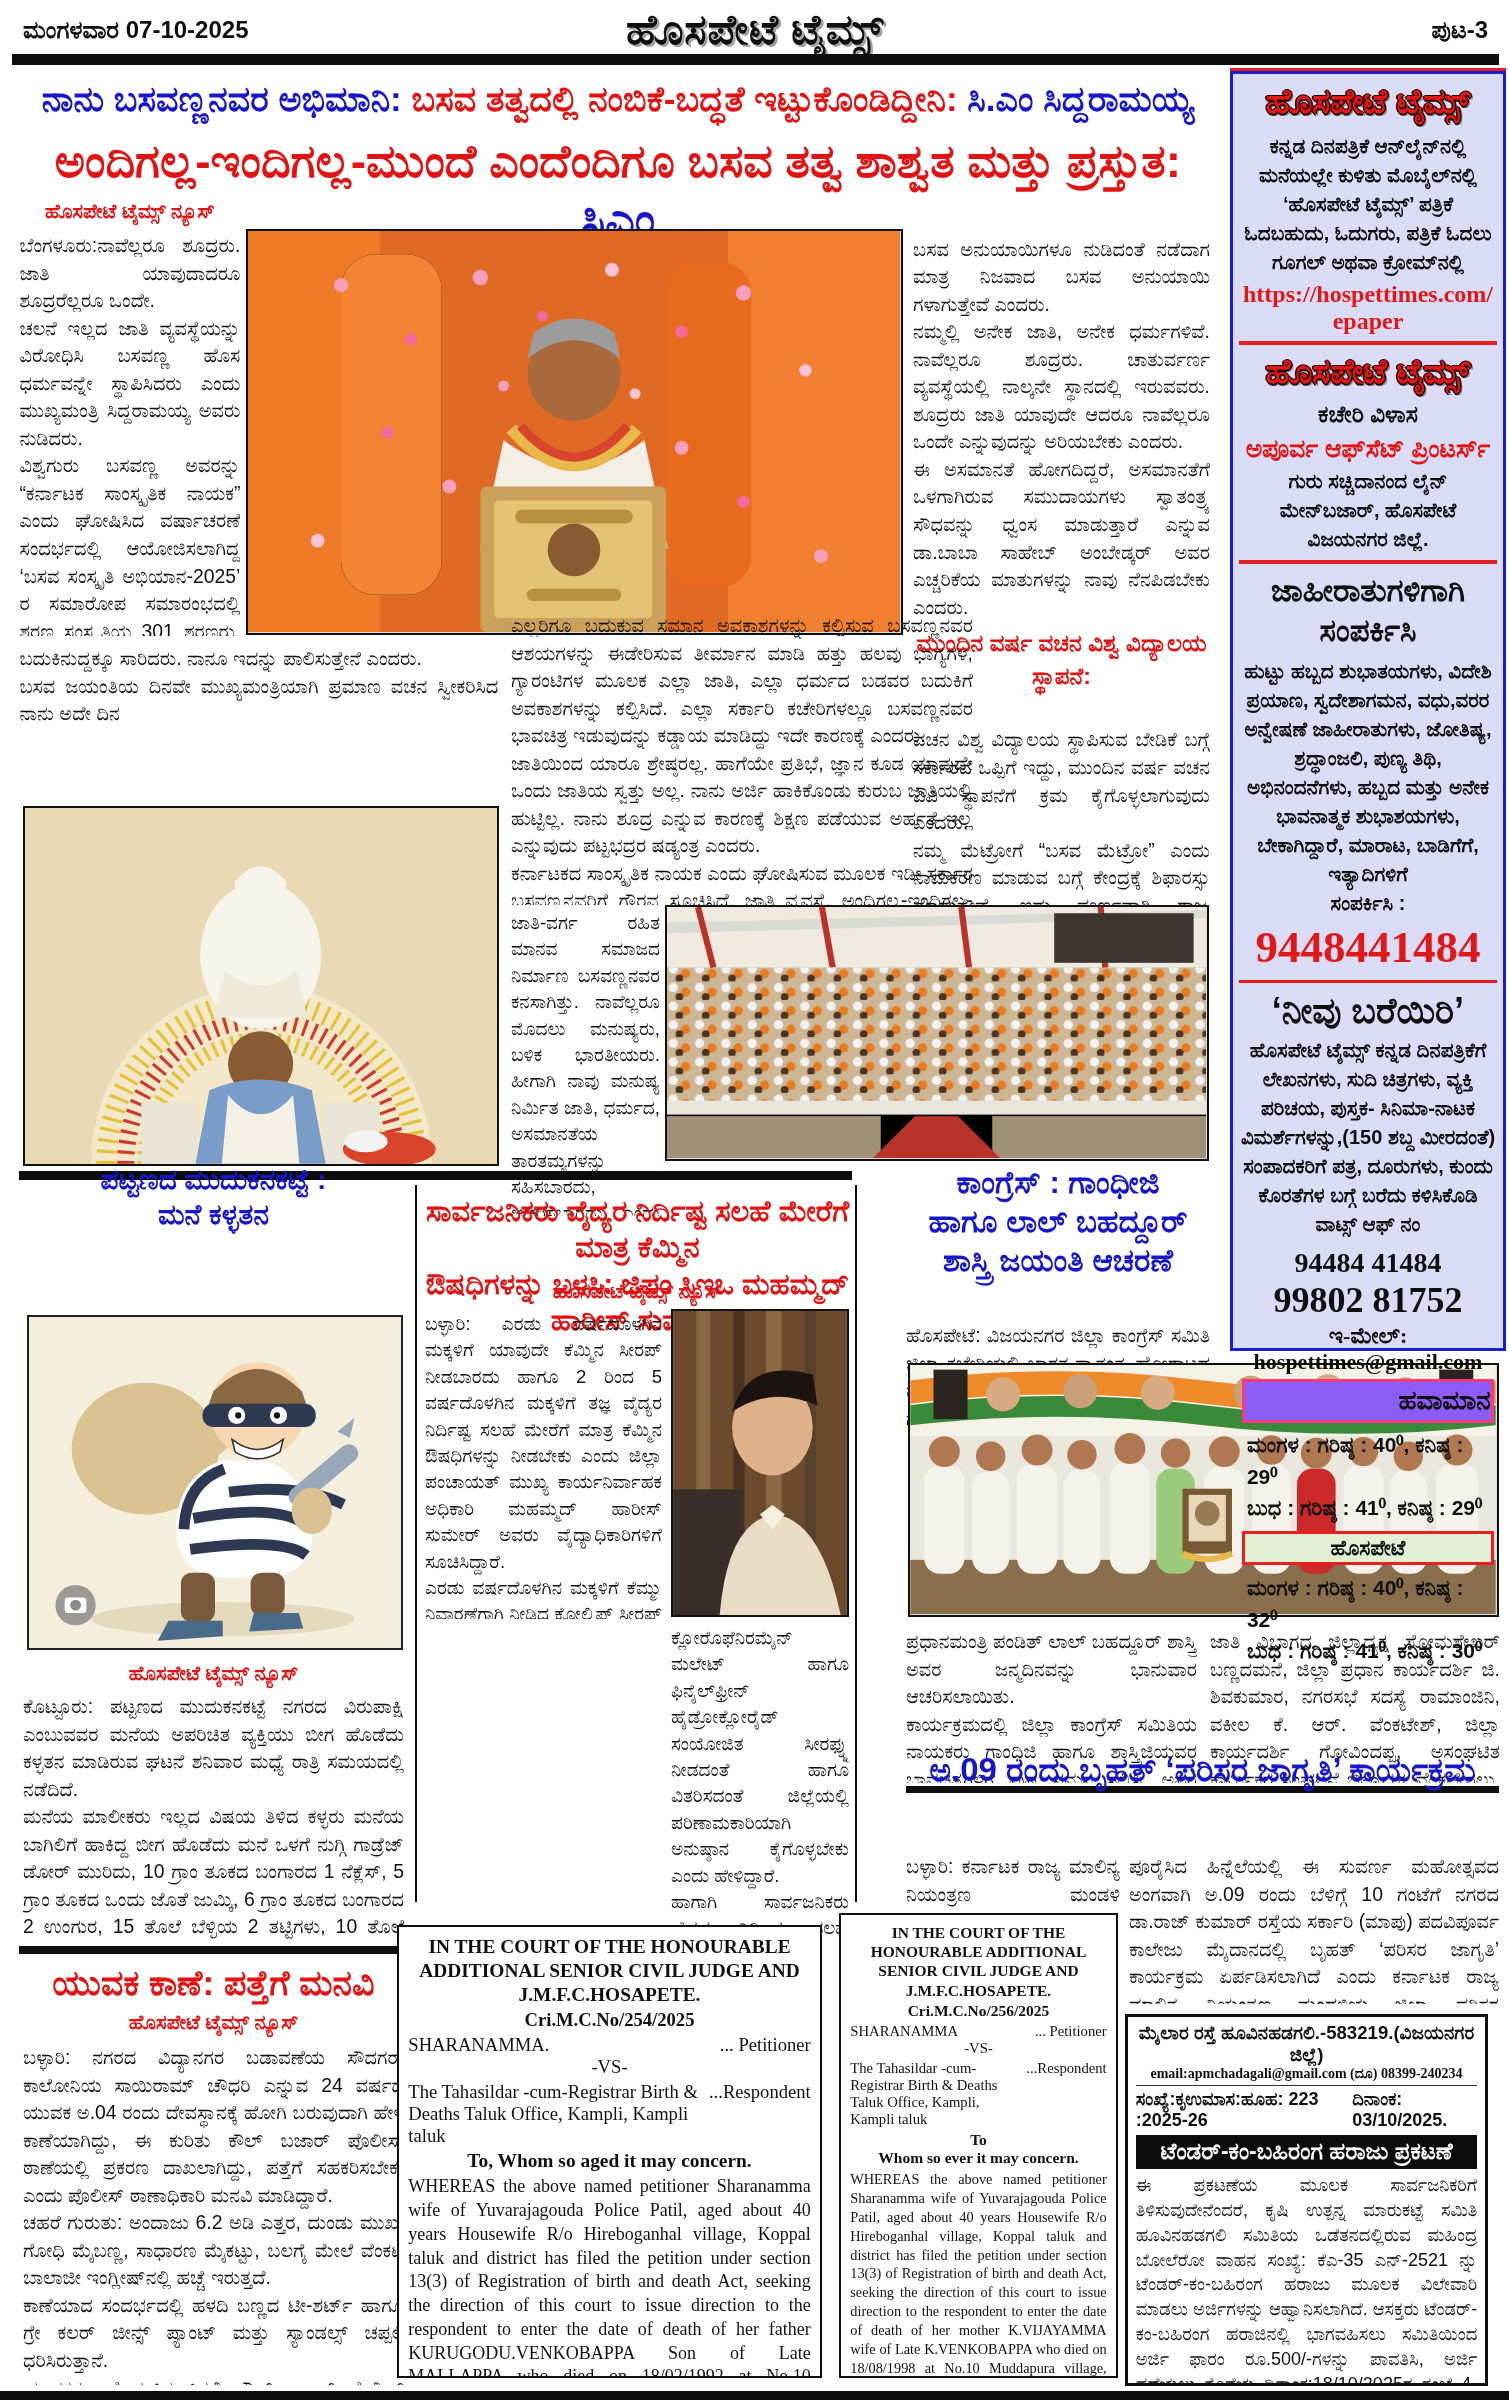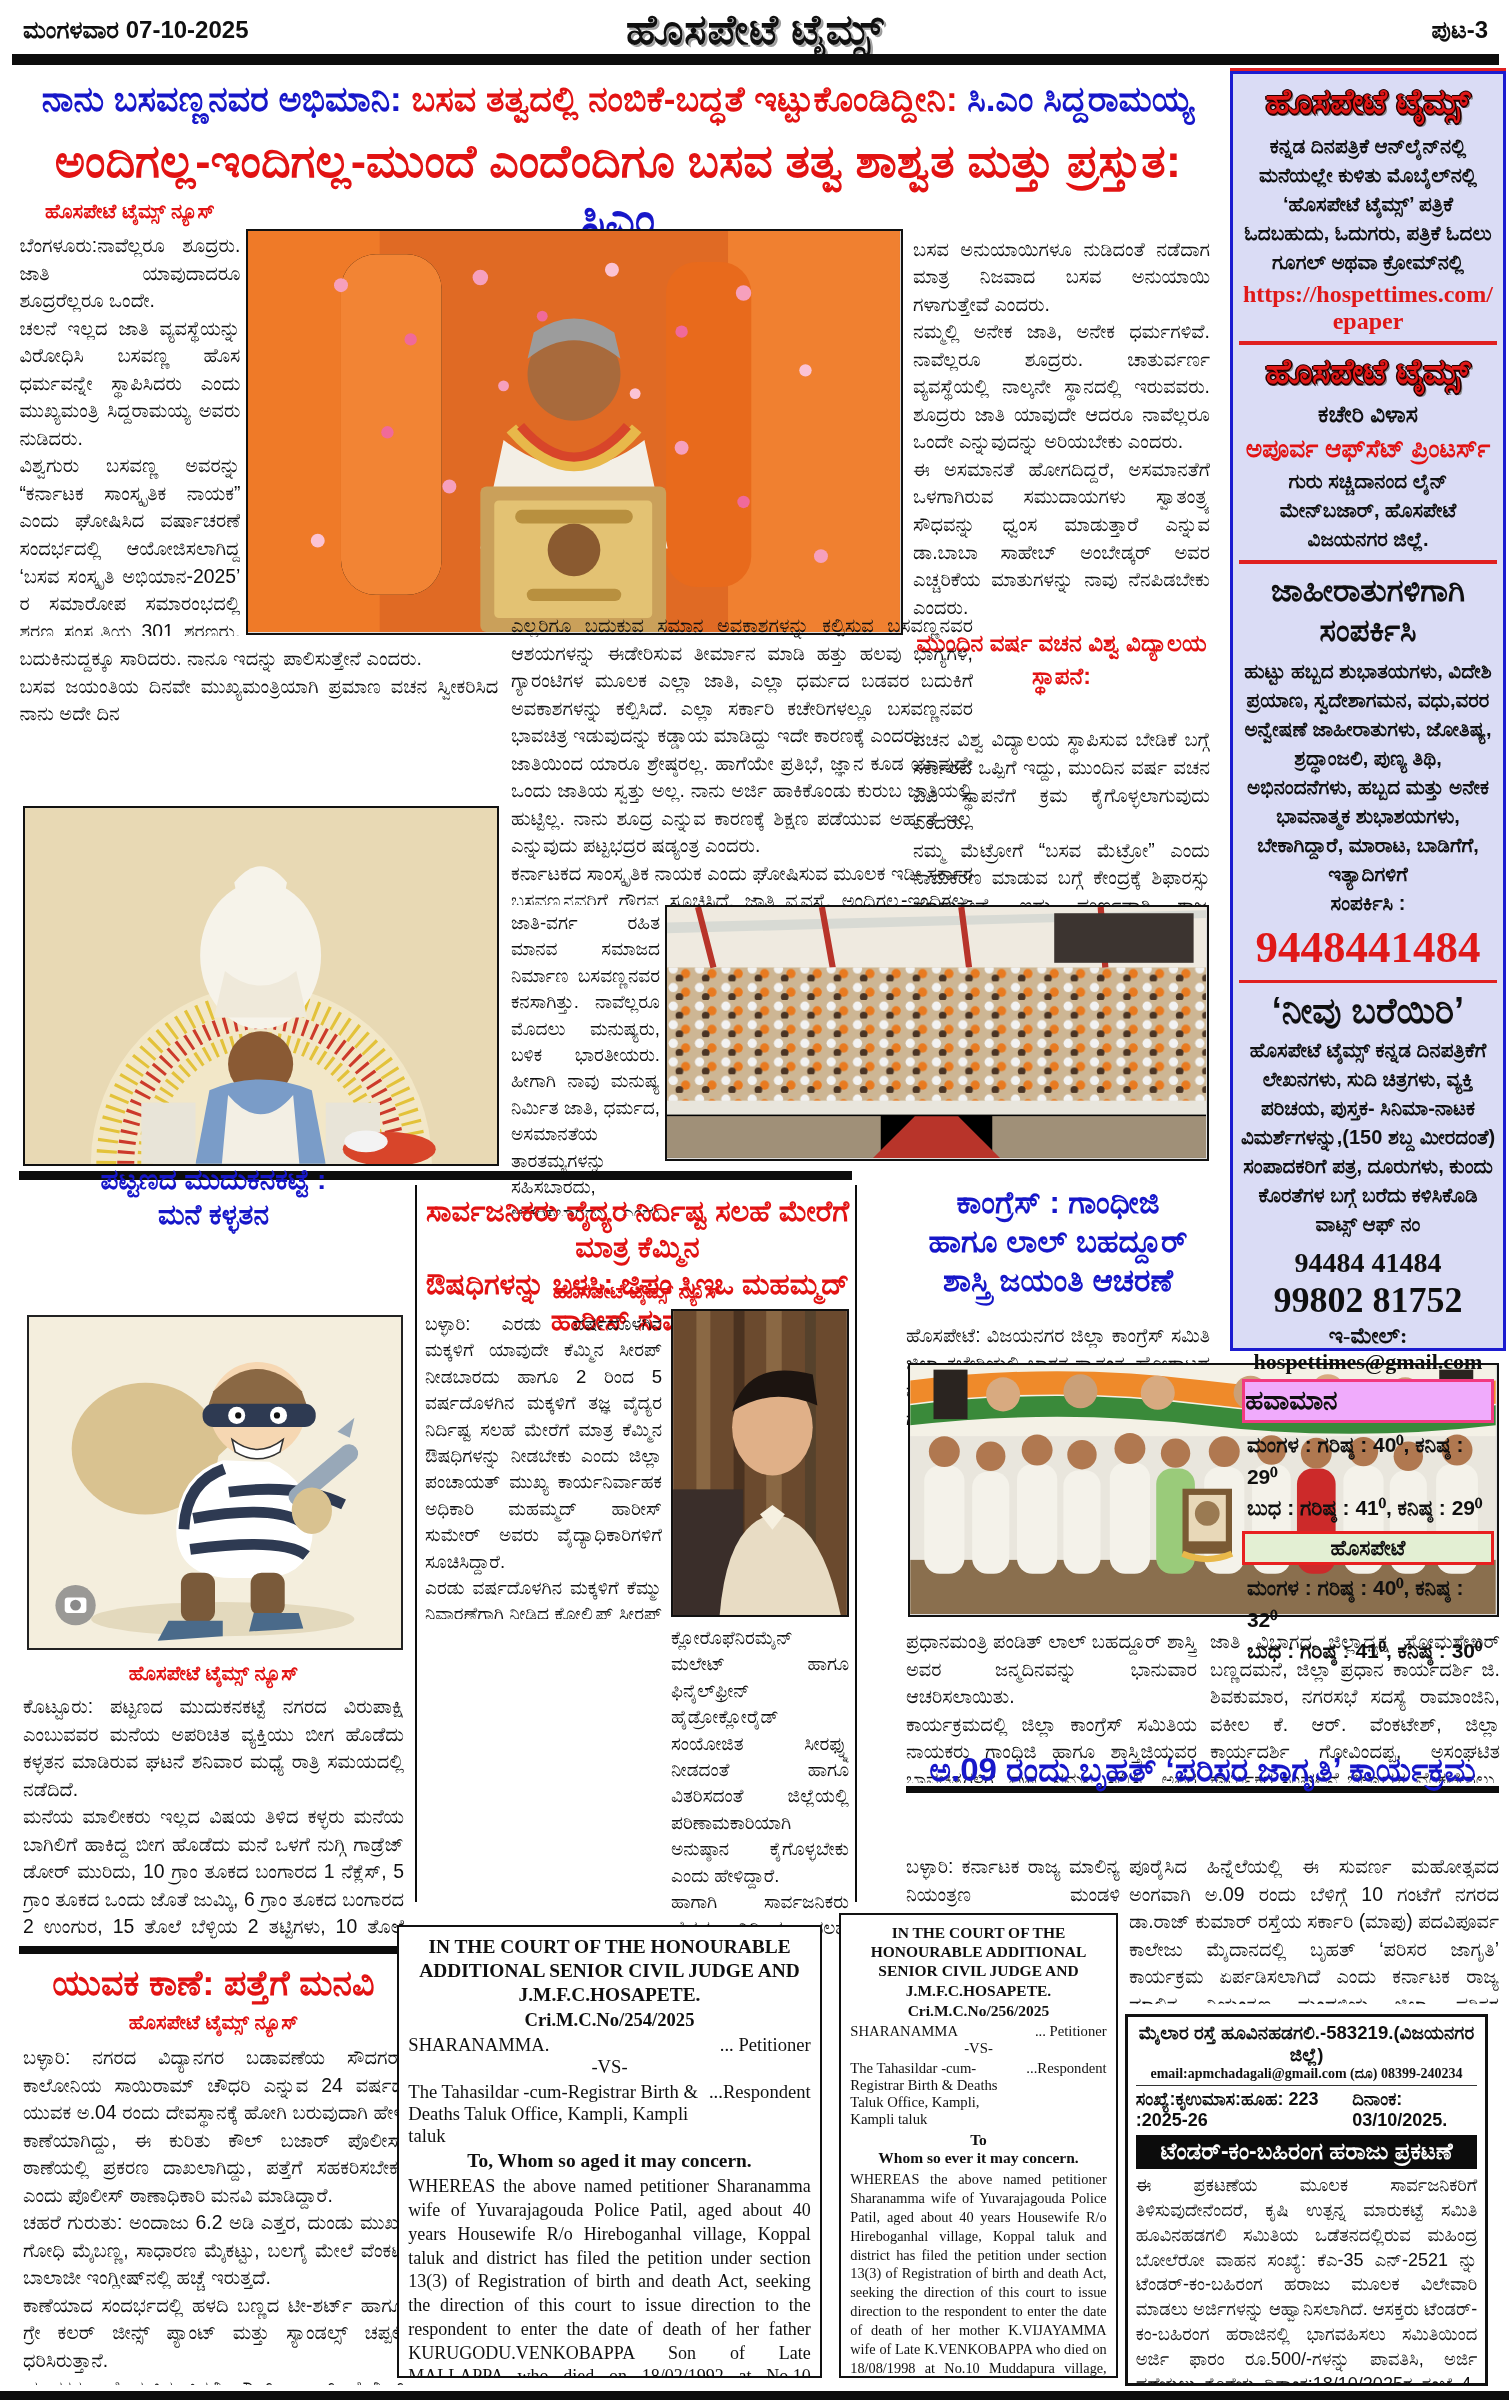--- a/index.html
+++ b/index.html
@@ -15,21 +15,21 @@
   .byline{color:#e21313;font-weight:bold;font-size:20px;text-align:center;}
   .rule{background:#0d0d0d;}
   .vline{background:#0d0d0d;width:2.3px;}
   .headline-lead{font-weight:bold;text-align:center;line-height:1.25;}
   .photo{border:2.3px solid #111;box-sizing:border-box;background:#ddd;overflow:hidden;}
   .sidebar-box{background:#dadcf5;border:3.9px solid #1b1bd0;box-sizing:border-box;}
   .sb-divider{height:3.9px;background:#e02020;margin:6.2px 0;}
   .sb-logo{color:#e01818;font-weight:bold;font-size:34px;text-align:center;
            text-shadow:1.5px 0 0 #200,0 1.5px 0 #200,-1.5px 0 0 #200,0 -1.5px 0 #200,2.3px 2.3px 0 #888;}
   .sb-text{font-size:20px;line-height:1.45;text-align:center;white-space:pre-line;font-weight:bold;}
-  .weather-head{background:#f0abfc;border:3.9px solid #f23a80;text-align:left;font-weight:bold;font-size:26px;padding:3.1px 0;margin:4.6px 3.1px;}
+  .weather-head{background:#8b5cf6;border:3.9px solid #f23a80;text-align:right;font-weight:bold;font-size:26px;padding:3.1px 0;margin:4.6px 3.1px;}
   .weather-head2{background:#e3efd3;border:3.1px solid #e82020;text-align:center;font-weight:bold;font-size:21px;padding:2.3px 0;margin:4.6px 3.1px;}
   .weather-row{font-size:21px;font-weight:bold;padding:2.3px 7.7px;white-space:pre-line;line-height:1.5;}
   .notice{border:2.3px solid #111;box-sizing:border-box;background:#fff;padding:7.7px 9.3px;
           font-family:"Liberation Serif", serif;overflow:hidden;}
   .notice .nt-title{font-weight:bold;text-align:center;font-size:19.4px;line-height:1.25;}
   .notice .nt-case{font-weight:bold;text-align:center;font-size:18.6px;margin-top:1.5px;}
   .notice .nt-row{display:flex;justify-content:space-between;font-size:18.6px;margin-top:3.1px;}
   .notice .nt-vs{text-align:center;font-size:18.6px;}
   .notice .nt-to{font-weight:bold;text-align:center;font-size:19.4px;margin:3.1px 0;}
   .notice .nt-body{font-size:18px;line-height:1.32;text-align:justify;white-space:pre-line;}
@@ -228,21 +228,21 @@
     </svg>
   </div>
   <div class="abs bodytext kn" style="left:425px;top:1311px;width:237px;height:308px;font-size:18.6px;">ಬಳ್ಳಾರಿ: ಎರಡು ವರ್ಷದೊಳಗಿನ ಮಕ್ಕಳಿಗೆ ಯಾವುದೇ ಕೆಮ್ಮಿನ ಸೀರಪ್ ನೀಡಬಾರದು ಹಾಗೂ 2 ರಿಂದ 5 ವರ್ಷದೊಳಗಿನ ಮಕ್ಕಳಿಗೆ ತಜ್ಞ ವೈದ್ಯರ ನಿರ್ದಿಷ್ಟ ಸಲಹೆ ಮೇರೆಗೆ ಮಾತ್ರ ಕೆಮ್ಮಿನ ಔಷಧಿಗಳನ್ನು ನೀಡಬೇಕು ಎಂದು ಜಿಲ್ಲಾ ಪಂಚಾಯತ್ ಮುಖ್ಯ ಕಾರ್ಯನಿರ್ವಾಹಕ ಅಧಿಕಾರಿ ಮಹಮ್ಮದ್ ಹಾರೀಸ್ ಸುಮೇರ್ ಅವರು ವೈದ್ಯಾಧಿಕಾರಿಗಳಿಗೆ ಸೂಚಿಸಿದ್ದಾರೆ.
 ಎರಡು ವರ್ಷದೊಳಗಿನ ಮಕ್ಕಳಿಗೆ ಕೆಮ್ಮು ನಿವಾರಣೆಗಾಗಿ ನೀಡಿದ ಕೋಲ್ಡ್ರಿಫ್ ಸೀರಫ್ ಸೇವನೆಯಿಂದ ರಾಜಸ್ತಾನ, ಮಧ್ಯಪ್ರದೇಶ ಸೇರಿದಂತೆ ಇನ್ನಿತರ ರಾಜ್ಯಗಳಲ್ಲಿ ಮಕ್ಕಳು ಮೃತಪಟ್ಟ ಪ್ರಕರಣಗಳ ಹಿನ್ನೆಲೆಯಲ್ಲಿ ರಾಜ್ಯ ಸರ್ಕಾರದ ನಿರ್ದೇಶನದಂತೆ ಬಳ್ಳಾರಿ ಜಿಲ್ಲೆಯಲ್ಲೂ ಅಗತ್ಯ ಕ್ರಮ ಕೈಗೊಳ್ಳಲಾಗಿದೆ ಎಂದಿದ್ದಾರೆ.
 ಯಾವುದೇ ಖಾಸಗಿ ಆಸ್ಪತ್ರೆಗಳಲ್ಲಿ ಈ ಔಷಧಿ ಕುರಿತು ನಿಗಾವಹಿಸುವಂತೆ ಮತ್ತು ಔಷಧಿ ಅಂಗಡಿಗಳ ಮಾರಾಟಗಾರರು ತಮ್ಮ ಬಳಿ ಇದ್ದಲ್ಲಿ ಮಾರಾಟ ಮಾಡದಂತೆ ಕಟ್ಟುನಿಟ್ಟಿನ ಮುಂಜಾಗ್ರತೆ ವಹಿಸಬೇಕು ಎಂದು ಔಷಧ ಆಡಳಿತ ಇಲಾಖೆ ಹಾಗೂ ಆರೋಗ್ಯ ಮತ್ತು ಕುಟುಂಬ ಕಲ್ಯಾಣ ಇಲಾಖೆಯ ಅಧಿಕಾರಿಗಳಿಗೆ ಜಿಪಂ ಸಿಇಒ ಅವರು ಸೂಚಿಸಿದ್ದಾರೆ.
 ಆರೋಗ್ಯ ಮತ್ತು ಕುಟುಂಬ ಕಲ್ಯಾಣ ಇಲಾಖೆ ಸಚಿವರು ಈ ದಿಶೆಯಲ್ಲಿ ತೀವ್ರ ನಿಗಾವಹಿಸಲು ನೀಡಿರುವ ನಿರ್ದೇಶನ ಮತ್ತು ಸರ್ಕಾರದ ಆದೇಶದಂತೆ ಸೆಕ್ಷನ್ 26(ಎ) ನ ಡ್ರಗ್ ಮತ್ತು ಕಾಸ್ಮೆಟಿಕ್ಸ್ ಆಕ್ಟ್ 1940 ( 23 ಆಪ್ 1940 ) ರ ಅನ್ವಯ 04 ವರ್ಷದೊಳಗಿನ ಮಕ್ಕಳಿಗೆ</div>
   <div class="abs bodytext kn" style="left:671px;top:1625px;width:178px;height:310px;font-size:18.6px;">ಕ್ಲೋರೊಫೆನಿರಮೈನ್ ಮಲೇಟ್ ಹಾಗೂ ಫಿನೈಲ್‌ಫ್ರೀನ್ ಹೈಡ್ರೋಕ್ಲೋರೈಡ್ ಸಂಯೋಜಿತ ಸೀರಫ್ನ್ನು ನೀಡದಂತೆ ಹಾಗೂ ವಿತರಿಸದಂತೆ ಜಿಲ್ಲೆಯಲ್ಲಿ ಪರಿಣಾಮಕಾರಿಯಾಗಿ ಅನುಷ್ಠಾನ ಕೈಗೊಳ್ಳಬೇಕು ಎಂದು ಹೇಳಿದ್ದಾರೆ.
 ಹಾಗಾಗಿ ಸಾರ್ವಜನಿಕರು ವೈದ್ಯರ ನಿರ್ದಿಷ್ಟ ಸಲಹೆ ಮೇರೆಗೆ ಮಾತ್ರ ಕೆಮ್ಮಿನ ಔಷಧಿಗಳನ್ನು ಬಳಸಬೇಕು ಎಂದು ಜಿಪಂ ಸಿಇಒ ಮಹಮ್ಮದ್ ಹಾರೀಸ್ ಸುಮೇರ್ ತಿಳಿಸಿದ್ದಾರೆ.
 ಜಿಲ್ಲೆಯಲ್ಲಿ ಯಾವುದೇ ಸರ್ಕಾರಿ ಆರೋಗ್ಯ ಕೇಂದ್ರಗಳಲ್ಲಿ ಕೋಲ್ಡ್ರಿಫ್ ಸೀರಫ್ ಔಷಧಿ ಸರಬರಾಜು ಆಗಿರುವುದಿಲ್ಲ. ಸರ್ಕಾರದ ಮಾರ್ಗಸೂಚಿಯಂತೆ ಕೆಮ್ಮಿನ ಸೀರಫ್ ಕುರಿತು ಇಲಾಖೆಯ ಸಿಬ್ಬಂದಿಯವರಿಂದ ಸಾರ್ವಜನಿಕರಿಗೆ ಜಿಲ್ಲೆಯಾದ್ಯಂತ ಜಾಗೃತಿ ನೀಡಲಾಗುತ್ತಿದ್ದು, ಆಸ್ಪತ್ರೆಗೆ ಬರುವ ಸಾರ್ವಜನಿಕರು ವೈದ್ಯರು ತಿಳಿಸುವ ಸಲಹೆಗಳಂತೆ ಔಷಧಿಗಳನ್ನು ಬಳಸಬೇಕು ಎಂದು ಜಿಲ್ಲಾ ಆರೋಗ್ಯ ಮತ್ತು ಕುಟುಂಬ ಕಲ್ಯಾಣಾಧಿಕಾರಿ ಡಾ.ಯಲ್ಲಾ ರಮೇಶ ಬಾಬು ಅವರು ವಿನಂತಿಸಿದ್ದಾರೆ.</div>
 
-  <div class="abs headline-lead blue kn" style="left:906px;top:1164px;width:304px;font-size:31px;white-space:pre-line;margin-top:20px;">ಕಾಂಗ್ರೆಸ್ : ಗಾಂಧೀಜಿ
+  <div class="abs headline-lead blue kn" style="left:906px;top:1164px;width:304px;font-size:31px;white-space:pre-line;">ಕಾಂಗ್ರೆಸ್ : ಗಾಂಧೀಜಿ
 ಹಾಗೂ ಲಾಲ್ ಬಹದ್ದೂರ್
 ಶಾಸ್ತ್ರಿ ಜಯಂತಿ ಆಚರಣೆ</div>
   <div class="abs bodytext kn" style="left:906px;top:1322px;width:304px;height:138px;">ಹೊಸಪೇಟೆ: ವಿಜಯನಗರ ಜಿಲ್ಲಾ ಕಾಂಗ್ರೆಸ್ ಸಮಿತಿ ಜಿಲ್ಲಾ ಕಚೇರಿಯಲ್ಲಿ ಭಾರತ ಸ್ವಾತಂತ್ರ್ಯ ಹೋರಾಟದ ಮುಂಚೂಣಿ ನಾಯಕ, ರಾಷ್ಟ್ರಪಿತ ಮಹಾತ್ಮ ಗಾಂಧಿಜಿ ಹಾಗೂ ದೇಶದ ಮಾಜಿ</div>
   <div class="abs photo" style="left:908px;top:1363px;width:591px;height:254px;left:908px;top:1363px;">
     <svg width="586" height="249" viewBox="0 0 757 322">
       <rect width="757" height="322" fill="#e9e6dd"></rect>
       <rect x="0" y="0" width="757" height="92" fill="#f4f1e6"></rect>
       <path d="M0 20 q190 -24 380 0 q190 24 377 0 l0 30 q-187 24 -377 0 q-190 -24 -380 0 z" fill="#ef8a2a"></path>
       <path d="M0 52 q190 -24 380 0 q190 24 377 0 l0 26 q-187 22 -377 0 q-190 -22 -380 0 z" fill="#3a8a3a"></path>
       <circle cx="120" cy="38" r="22" fill="#d8aa80"></circle>

